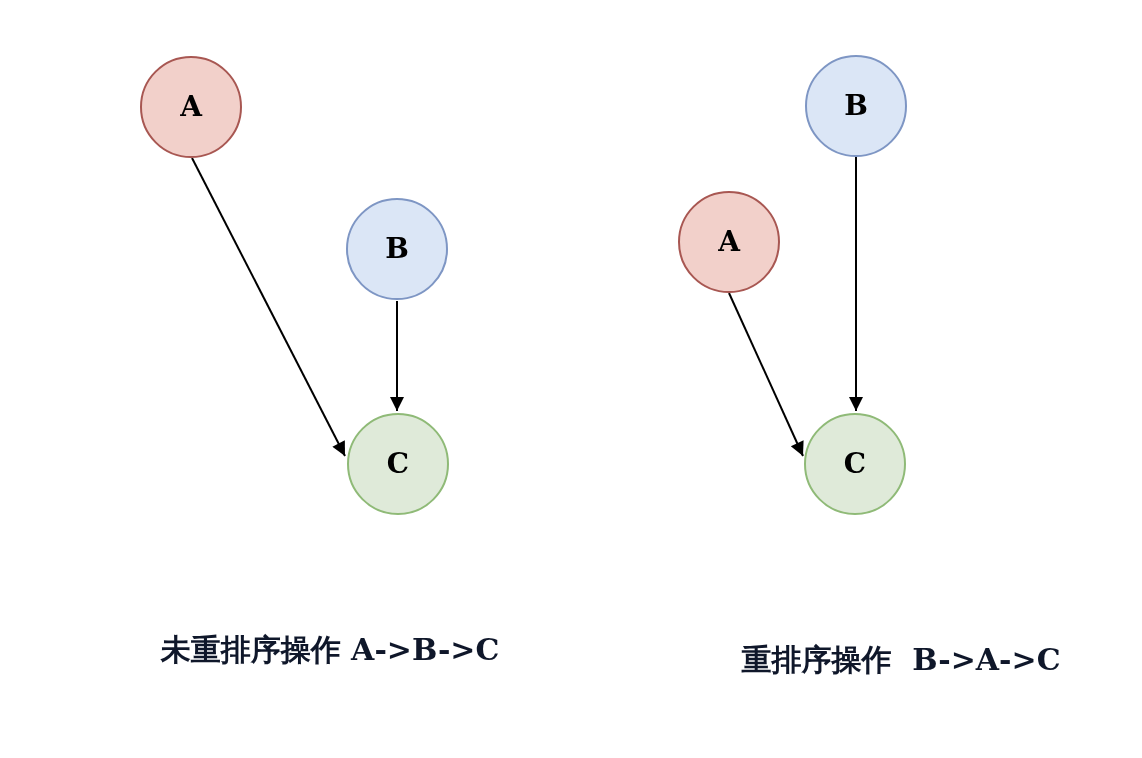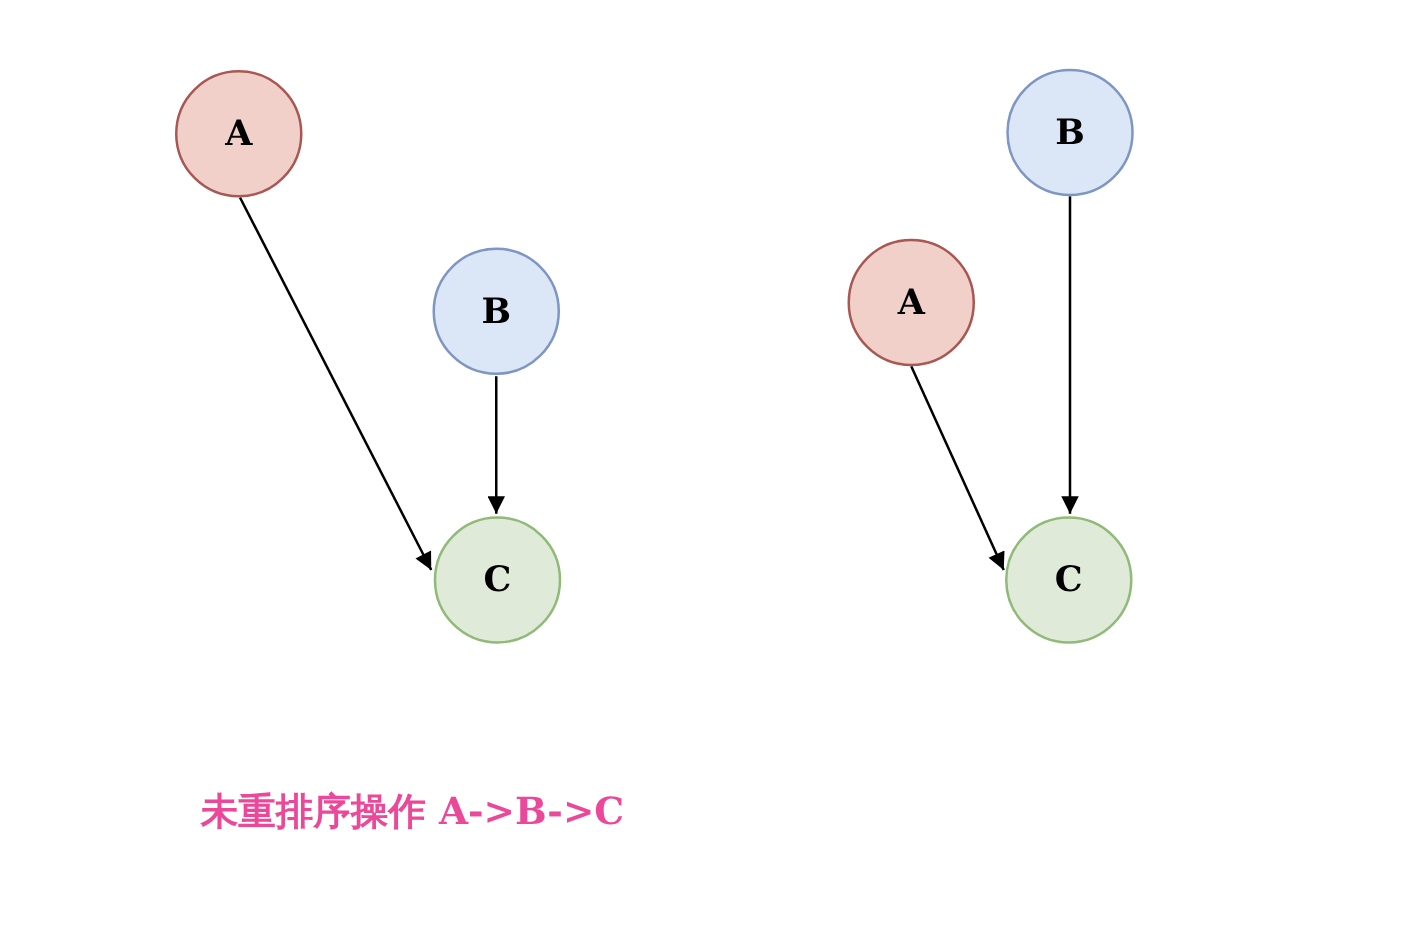--- a/index.html
+++ b/index.html
@@ -45,21 +45,21 @@
   }
   .node-red   { background: #f2d0ca; border-color: #a85752; }
   .node-blue  { background: #dbe6f6; border-color: #7e96c4; }
   .node-green { background: #dfead9; border-color: #8fba77; }
   .caption {
     position: absolute;
     transform: translateX(-50%);
     white-space: pre;
     font-size: 30px;
     font-weight: 600;
-    color: #ec4899;
+    color: #0f172a;
     line-height: 1.3;
   }
   .caption-left  { left: 330px; top: 630px; }
   .caption-right { left: 901px; top: 640px; }
 </style>
 </head>
 <body>
 
 <div class="stage">
 
@@ -89,14 +89,15 @@
     <span class="node-label">B</span>
   </div>
   <div class="node node-red" style="left:678px; top:191px;">
     <span class="node-label">A</span>
   </div>
   <div class="node node-green" style="left:804px; top:413px;">
     <span class="node-label">C</span>
   </div>
 
   <div class="caption caption-left">未重排序操作 A-&gt;B-&gt;C</div>
+  <div class="caption caption-right">重排序操作  B-&gt;A-&gt;C</div>
 
 </div>
 
 </body></html>

